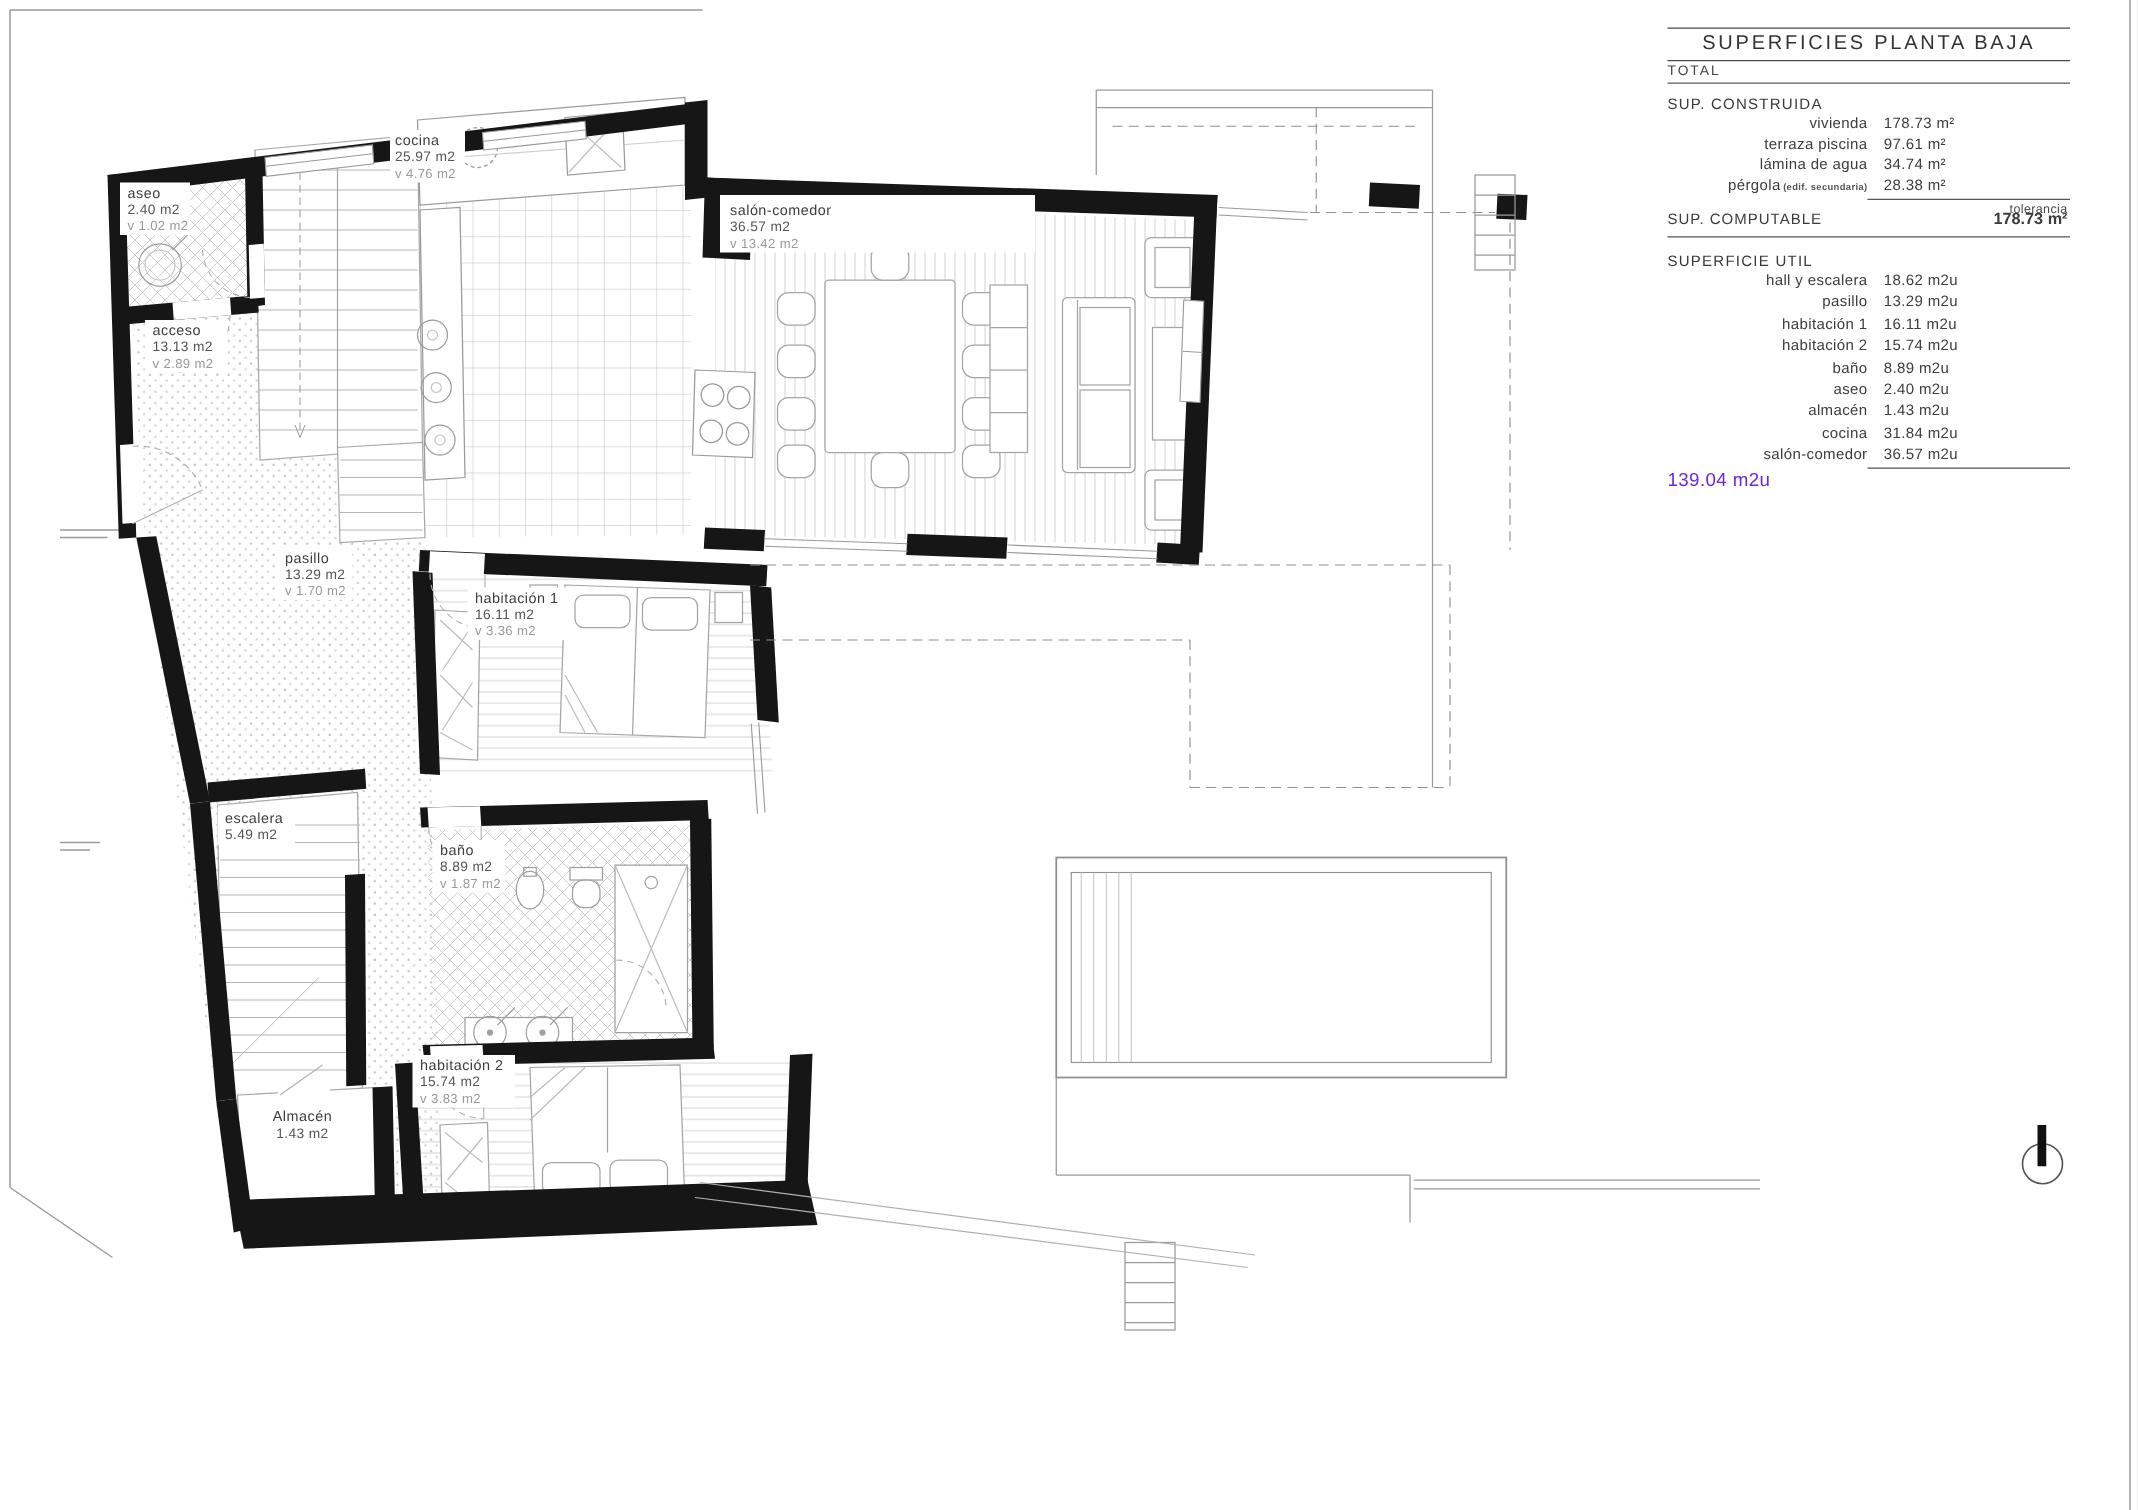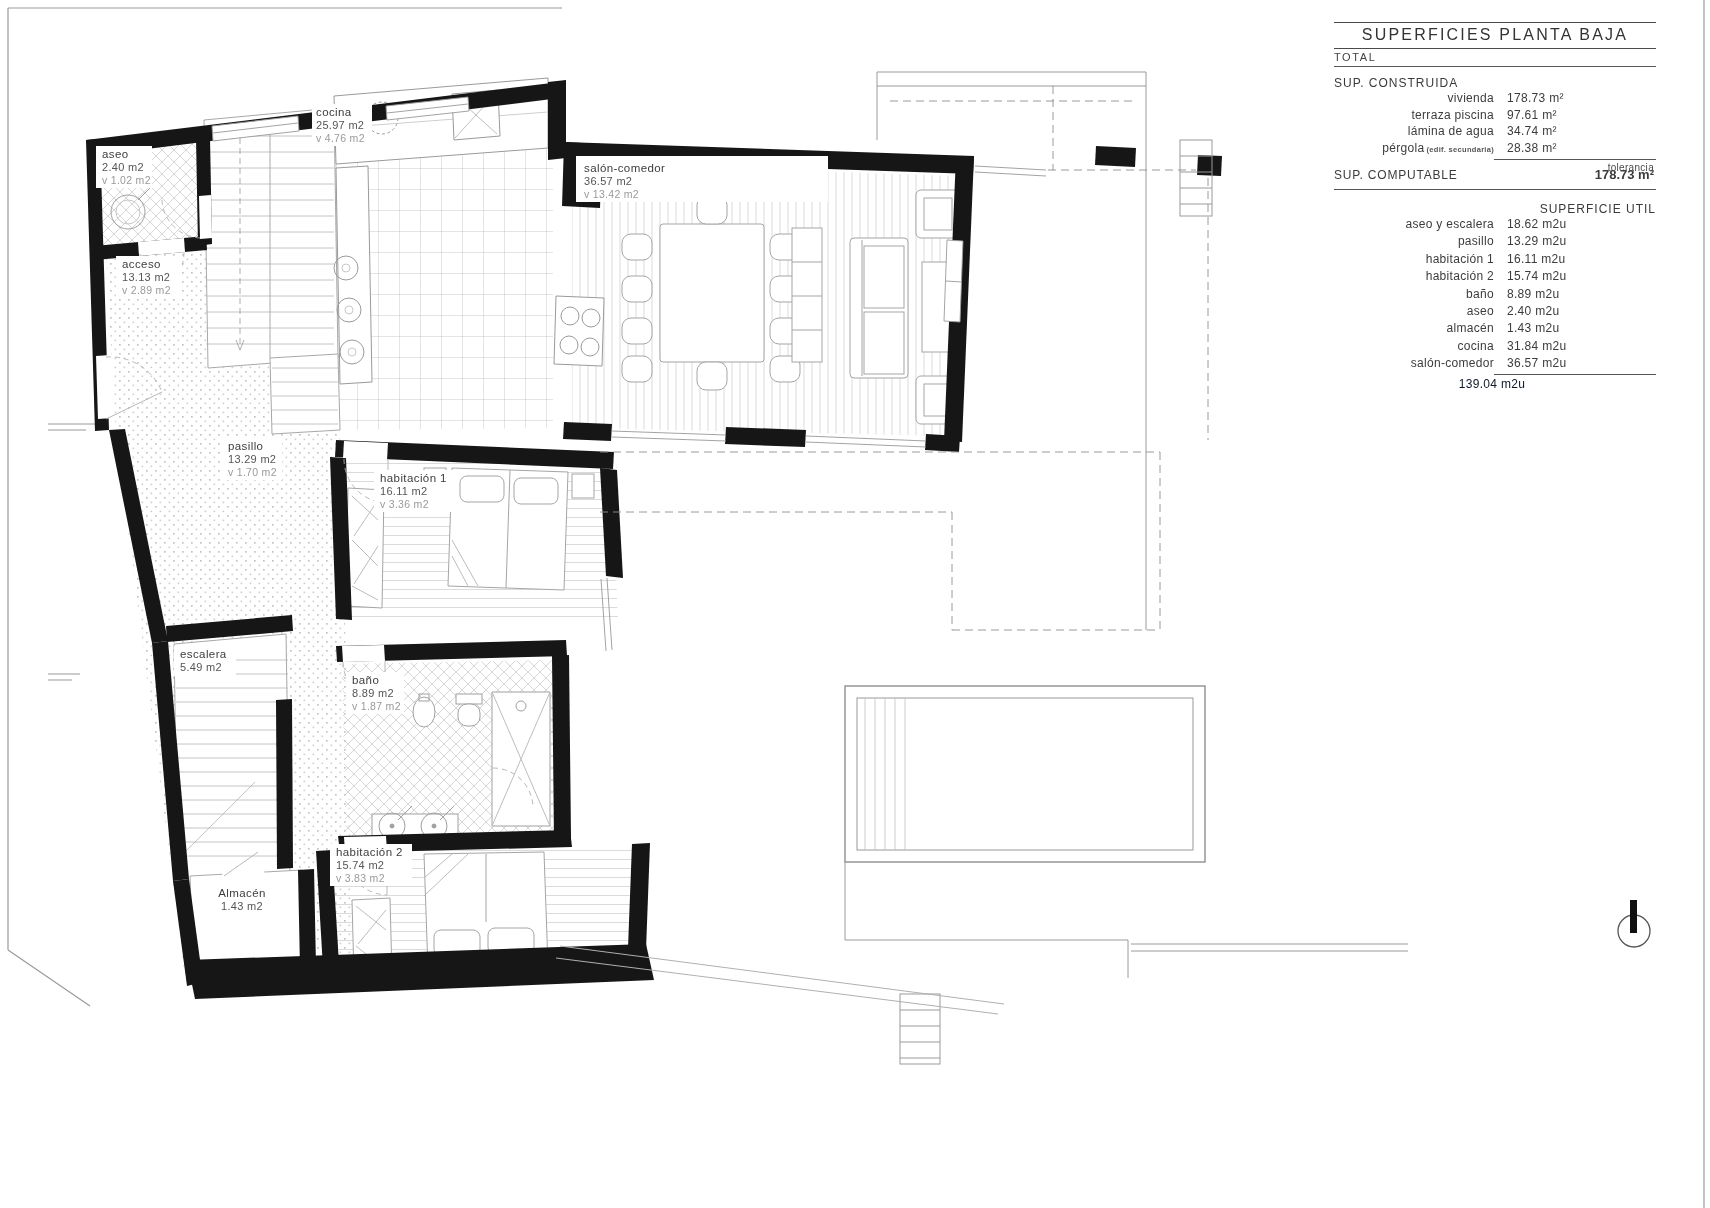--- a/index.html
+++ b/index.html
@@ -23,21 +23,21 @@
   .rname{flex:0 0 160px;text-align:right;letter-spacing:.3px;}
   .rnote{font-size:7.5px;color:#555;margin-left:2px;font-weight:bold;}
   .rval{margin-left:13px;letter-spacing:.3px;}
   .sidenote{position:absolute;right:2px;top:20px;font-size:10px;color:#4a4a4a;letter-spacing:.3px;}
   .subrule{margin-left:160px;border-top:1.1px solid #555;margin-top:1px;}
   .comp-row{display:flex;margin-top:7px;align-items:baseline;}
   .comp-lab{letter-spacing:.8px;}
   .comp-val{flex:1;text-align:right;font-weight:bold;font-size:13px;padding-right:2px;}
   .rule-under-comp{margin-top:7px;border-top:1.2px solid #555;}
   .util-wrap{margin-top:12px;}
-  .util-total{ text-align:center;padding-right:6px;font-size:12px;color:#0f172a;letter-spacing:.3px;line-height:19px;}
+  .util-total{ text-align:left;padding-right:6px;font-size:15px;color:#6d28d9;letter-spacing:.3px;line-height:19px;}
 </style>
 </head>
 <body>
 <div id="sheet">
 
 <svg width="1710" height="1208" viewBox="0 0 1710 1208" style="position:absolute;left:0;top:0;">
   <defs>
     <pattern id="grid" width="21" height="21" patternUnits="userSpaceOnUse">
       <path d="M21 0H0V21" fill="none" stroke="#bdbdbd" stroke-width="0.8"></path>
     </pattern>
@@ -362,23 +362,23 @@
   </div>
   <div class="subrule"></div>
 
   <div class="comp-row">
     <span class="comp-lab">SUP. COMPUTABLE</span>
     <span class="comp-val">178.73 m²</span>
   </div>
   <div class="rule-under-comp"></div>
 
   <div class="util-wrap">
-    <div class="sec-lab" style="margin-top:0;text-align:right;">SUPERFICIE UTIL</div>
-    <div class="row row-u">
-          <span class="rname">aseo y escalera</span>
+    <div class="sec-lab" style="margin-top:0;">SUPERFICIE UTIL</div>
+    <div class="row row-u">
+          <span class="rname">hall y escalera</span>
           <span class="rval">18.62 m2u</span>
         </div>
     <div class="row row-u">
           <span class="rname">pasillo</span>
           <span class="rval">13.29 m2u</span>
         </div>
     <div class="row row-u">
           <span class="rname">habitación 1</span>
           <span class="rval">16.11 m2u</span>
         </div>

